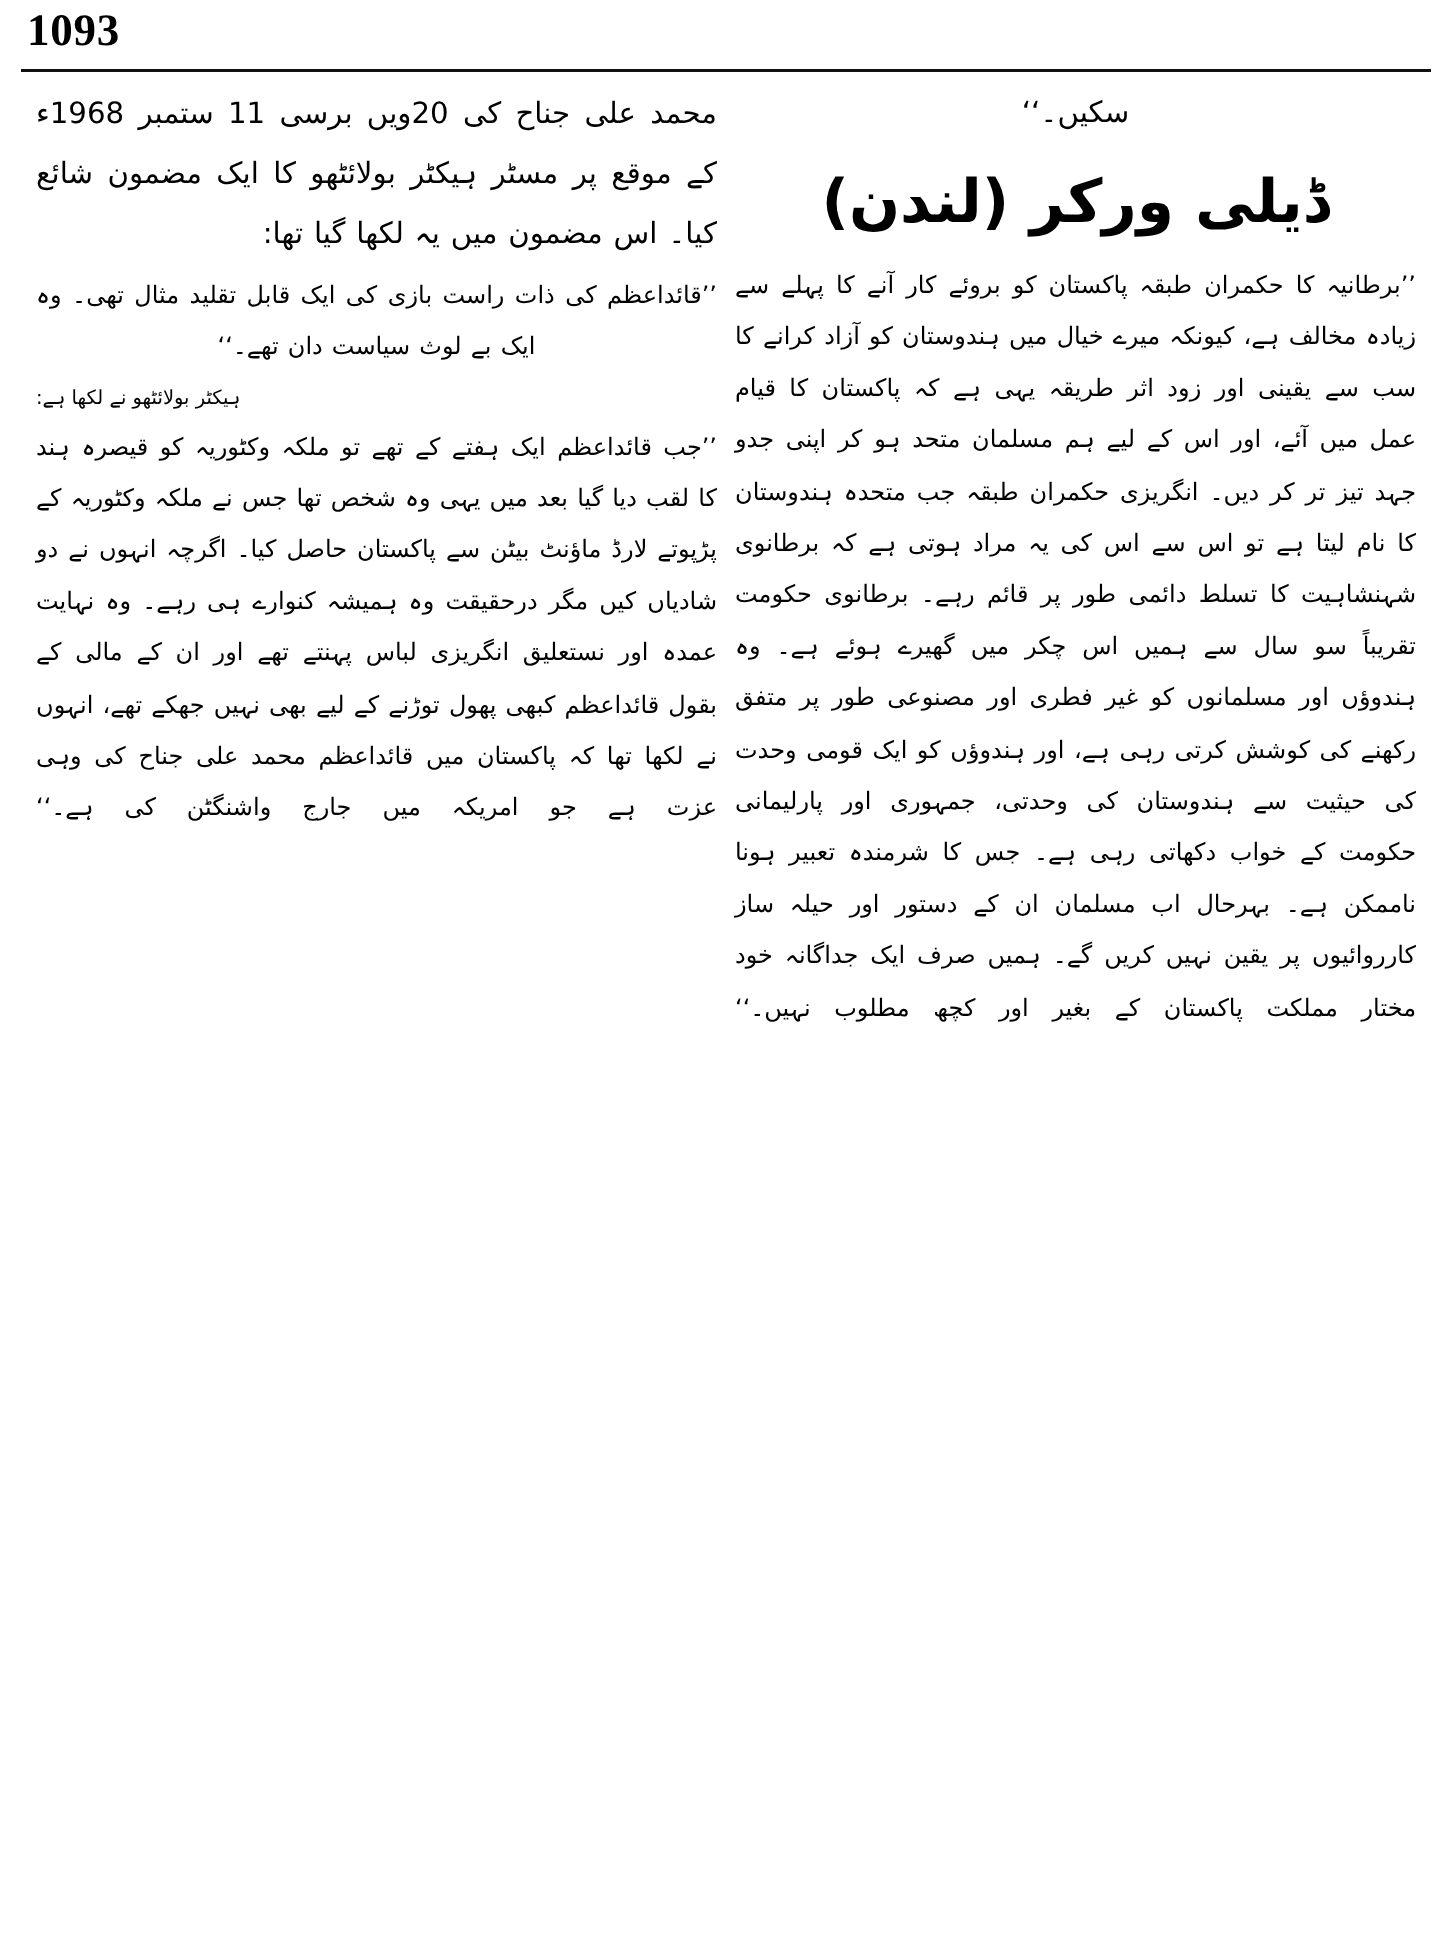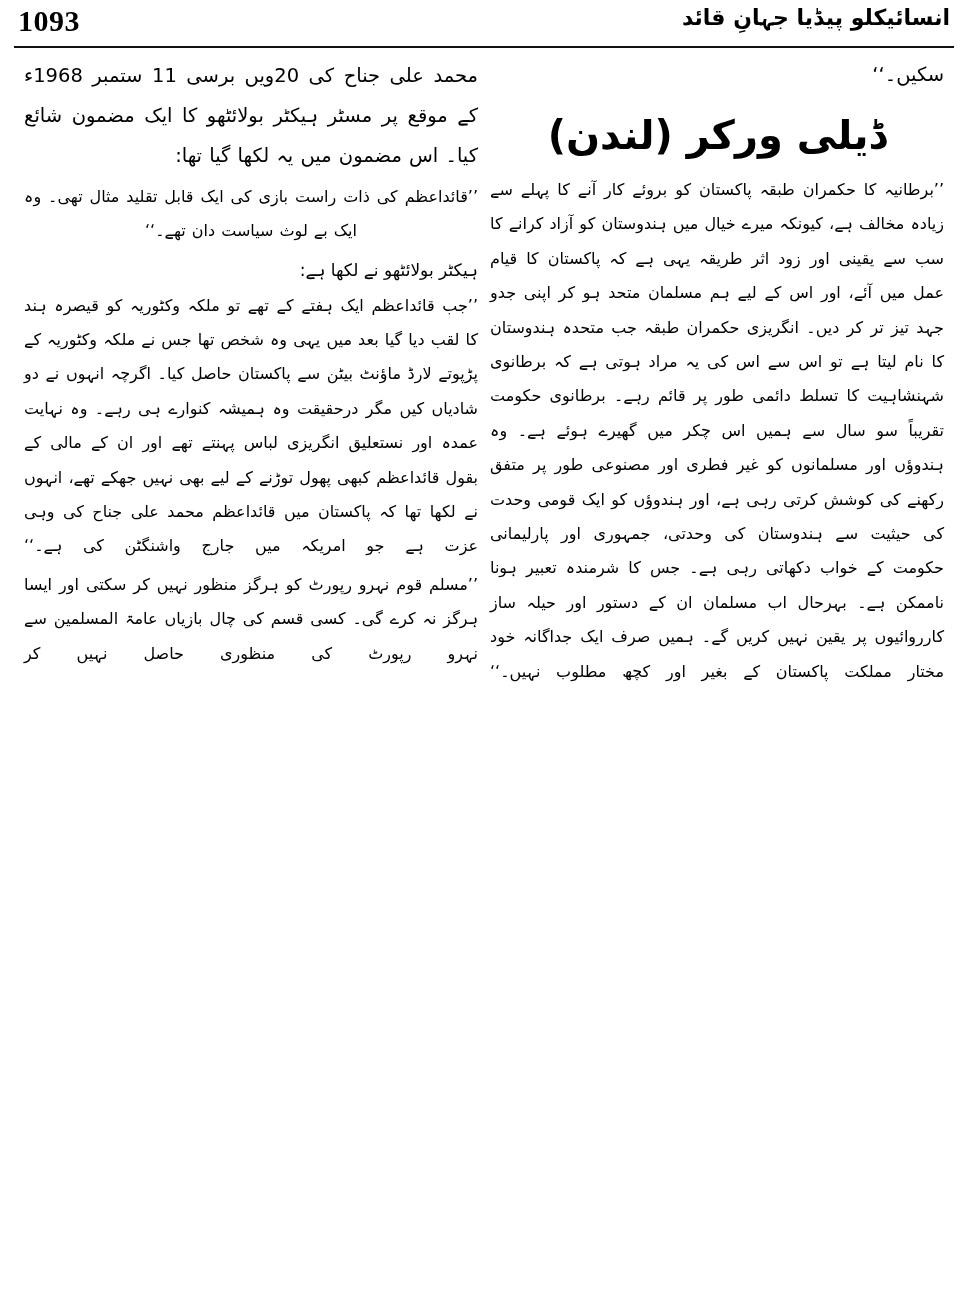--- a/index.html
+++ b/index.html
@@ -22,20 +22,21 @@
     position: absolute;
     top: 0;
     left: 0;
     right: 0;
     height: 48px;
     padding: 6px 18px 0 18px;
     box-sizing: border-box;
     display: flex;
     align-items: flex-start;
     justify-content: space-between;
+    flex-direction: column;
   }
   .page-number {
     font-family: "Liberation Serif", serif;
     font-size: 30px;
     font-weight: 600;
     line-height: 1;
     letter-spacing: 0.5px;
   }
   .book-title {
     direction: rtl;
@@ -95,52 +96,50 @@
     font-size: 40px;
     font-weight: 700;
     margin: 14px 0 10px 0;
     line-height: 1.4;
   }
   .heading-right {
     text-align: right;
   }
   .short-line {
     direction: rtl;
-    text-align: right;
+    text-align: center;
     font-size: 19.5px;
     line-height: 1.9;
     margin: 0 0 2px 0;
   }
   .right-line {
     direction: rtl;
-    text-align: right;
-    font-size: 17px;
+    text-align: left;
+    font-size: 13px;
     line-height: 2.0;
     margin: 0 0 2px 0;
   }
 </style>
 </head>
 <body>
 
 <div class="page">
 
   <div class="header">
     <div class="page-number">1093</div>
-    <div class="book-title">انسائیکلو پیڈیا جہانِ قائد</div>
   </div>
   <div class="header-rule"></div>
 
   <div class="body-cols">
 
     <div class="column col-right">
       <p class="para lead">محمد علی جناح کی 20ویں برسی 11 ستمبر 1968ء کے موقع پر مسٹر ہیکٹر بولائٹھو کا ایک مضمون شائع کیا۔ اس مضمون میں یہ لکھا گیا تھا:</p>
       <p class="para quote center-last">’’قائداعظم کی ذات راست بازی کی ایک قابل تقلید مثال تھی۔ وہ ایک بے لوث سیاست دان تھے۔‘‘</p>
       <p class="right-line">ہیکٹر بولائٹھو نے لکھا ہے:</p>
       <p class="para quote">’’جب قائداعظم ایک ہفتے کے تھے تو ملکہ وکٹوریہ کو قیصرہ ہند کا لقب دیا گیا بعد میں یہی وہ شخص تھا جس نے ملکہ وکٹوریہ کے پڑپوتے لارڈ ماؤنٹ بیٹن سے پاکستان حاصل کیا۔ اگرچہ انہوں نے دو شادیاں کیں مگر درحقیقت وہ ہمیشہ کنوارے ہی رہے۔ وہ نہایت عمدہ اور نستعلیق انگریزی لباس پہنتے تھے اور ان کے مالی کے بقول قائداعظم کبھی پھول توڑنے کے لیے بھی نہیں جھکے تھے، انہوں نے لکھا تھا کہ پاکستان میں قائداعظم محمد علی جناح کی وہی عزت ہے جو امریکہ میں جارج واشنگٹن کی ہے۔‘‘</p>
-      <p class="para quote">’’مسلم قوم نہرو رپورٹ کو ہرگز منظور نہیں کر سکتی اور ایسا ہرگز نہ کرے گی۔ کسی قسم کی چال بازیاں عامۃ المسلمین سے نہرو رپورٹ کی منظوری حاصل نہیں کر</p>
     </div>
 
     <div class="column col-left">
       <p class="short-line">سکیں۔‘‘</p>
       <h2 class="heading">ڈیلی ورکر (لندن)</h2>
       <p class="para quote">’’برطانیہ کا حکمران طبقہ پاکستان کو بروئے کار آنے کا پہلے سے زیادہ مخالف ہے، کیونکہ میرے خیال میں ہندوستان کو آزاد کرانے کا سب سے یقینی اور زود اثر طریقہ یہی ہے کہ پاکستان کا قیام عمل میں آئے، اور اس کے لیے ہم مسلمان متحد ہو کر اپنی جدو جہد تیز تر کر دیں۔ انگریزی حکمران طبقہ جب متحدہ ہندوستان کا نام لیتا ہے تو اس سے اس کی یہ مراد ہوتی ہے کہ برطانوی شہنشاہیت کا تسلط دائمی طور پر قائم رہے۔ برطانوی حکومت تقریباً سو سال سے ہمیں اس چکر میں گھیرے ہوئے ہے۔ وہ ہندوؤں اور مسلمانوں کو غیر فطری اور مصنوعی طور پر متفق رکھنے کی کوشش کرتی رہی ہے، اور ہندوؤں کو ایک قومی وحدت کی حیثیت سے ہندوستان کی وحدتی، جمہوری اور پارلیمانی حکومت کے خواب دکھاتی رہی ہے۔ جس کا شرمندہ تعبیر ہونا ناممکن ہے۔ بہرحال اب مسلمان ان کے دستور اور حیلہ ساز کارروائیوں پر یقین نہیں کریں گے۔ ہمیں صرف ایک جداگانہ خود مختار مملکت پاکستان کے بغیر اور کچھ مطلوب نہیں۔‘‘</p>
     </div>
 
   </div>
 </div>

